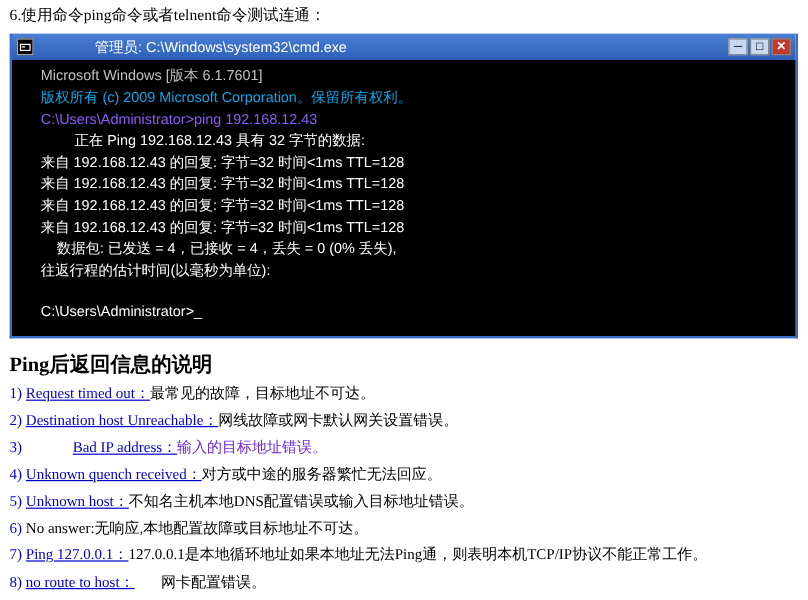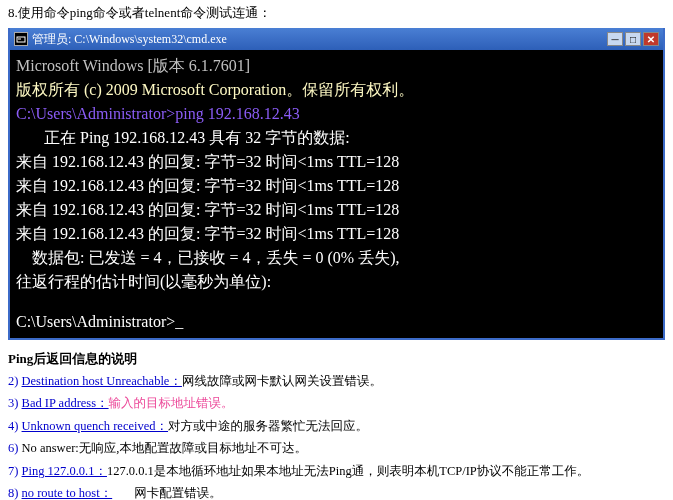--- a/index.html
+++ b/index.html
@@ -46,21 +46,22 @@
       background: #000;
       border: 1px solid #aaa;
       display: inline-flex;
       align-items: center;
       justify-content: center;
     }
 
     .cmd-title {
       color: #fff;
       font-size: 12px;
-      font-family: Liberation Serif, serif;
+      font-family: Liberation Sans, sans-serif;
+      margin-left: 47px;
     }
 
     .cmd-buttons {
       display: flex;
       gap: 2px;
     }
 
     .cmd-btn {
       width: 16px;
       height: 14px;
@@ -74,53 +75,53 @@
       font-weight: bold;
     }
 
     .cmd-btn-min { background: #c8d8f0; color: #000; }
     .cmd-btn-max { background: #c8d8f0; color: #000; }
     .cmd-btn-close { background: #c0392b; color: #fff; }
 
     .cmd-body {
       background: #000;
       color: #c0c0c0;
-      font-family: Liberation Serif, serif;
-      font-size: 16px;
-      padding: 4px 6px;
+      font-family: Liberation Sans, sans-serif;
+      font-size: 12px;
+      padding: 4px 24px;
       min-height: 230px;
       line-height: 1.5;
     }
 
     .cmd-line { white-space: pre; }
 
     
     .ping-info {
       padding: 4px 8px 2px 8px;
     }
 
     .ping-title {
-      font-size: 13px;
+      font-size: 17px;
       font-weight: bold;
       color: #000;
       margin-bottom: 4px;
     }
 
     .ping-item {
       margin: 3px 0;
       font-size: 12.5px;
       color: #000;
       line-height: 1.55;
     }
   </style>
 </head>
 <body>
 
 <div class="top-instruction">
-  <span>8.使用命令ping命令或者telnent命令测试连通：</span>
+  <span>6.使用命令ping命令或者telnent命令测试连通：</span>
 </div>
 
 <div class="cmd-window">
 
   <div class="cmd-titlebar">
     <div class="cmd-titlebar-left">
       <div class="cmd-icon">
         <svg width="10" height="10" viewBox="0 0 10 10">
           <rect x="1" y="3" width="8" height="5" fill="none" stroke="#fff" stroke-width="1"></rect>
           <line x1="2" y1="5" x2="5" y2="5" stroke="#fff" stroke-width="1"></line>
@@ -130,40 +131,42 @@
     </div>
     <div class="cmd-buttons">
       <div class="cmd-btn cmd-btn-min">─</div>
       <div class="cmd-btn cmd-btn-max">□</div>
       <div class="cmd-btn cmd-btn-close">✕</div>
     </div>
   </div>
 
   <div class="cmd-body" id="cmd-body">
   <div class="cmd-line" style="color: rgb(192, 192, 192);">Microsoft Windows [版本 6.1.7601]</div>
-      <div class="cmd-line" style="color: #fef9c3;">版权所有 (c) 2009 Microsoft Corporation。保留所有权利。</div>
+      <div class="cmd-line" style="color: #0ea5e9;">版权所有 (c) 2009 Microsoft Corporation。保留所有权利。</div>
       <div class="cmd-line" style="color: rgb(255, 255, 255);"></div>
       <div class="cmd-line" style="color: #8b5cf6;">C:\Users\Administrator&gt;ping 192.168.12.43</div>
       <div class="cmd-line" style="color: rgb(255, 255, 255);"></div>
       <div class="cmd-line" style="color: rgb(255, 255, 255); margin-left: 28px;">正在 Ping 192.168.12.43 具有 32 字节的数据:</div>
       <div class="cmd-line" style="color: rgb(255, 255, 255);">来自 192.168.12.43 的回复: 字节=32 时间&lt;1ms TTL=128</div>
       <div class="cmd-line" style="color: rgb(255, 255, 255);">来自 192.168.12.43 的回复: 字节=32 时间&lt;1ms TTL=128</div>
       <div class="cmd-line" style="color: rgb(255, 255, 255);">来自 192.168.12.43 的回复: 字节=32 时间&lt;1ms TTL=128</div>
       <div class="cmd-line" style="color: rgb(255, 255, 255);">来自 192.168.12.43 的回复: 字节=32 时间&lt;1ms TTL=128</div>
       <div class="cmd-line" style="color: rgb(255, 255, 255);"></div>
       <div class="cmd-line" style="color: rgb(255, 255, 255);">    数据包: 已发送 = 4，已接收 = 4，丢失 = 0 (0% 丢失),</div>
       <div class="cmd-line" style="color: rgb(255, 255, 255);">往返行程的估计时间(以毫秒为单位):</div>
       <div class="cmd-line" style="color: rgb(255, 255, 255);"></div>
       <div class="cmd-line" style="color: rgb(255, 255, 255); margin-top: 16px;">C:\Users\Administrator&gt;_</div>
     </div>
 </div>
 
 <div class="ping-info">
   <div class="ping-title">Ping后返回信息的说明</div>
   <div id="ping-items-container">
+      <div class="ping-item"><span style="color: rgb(0, 0, 204);">1) </span><span><span style="color: rgb(0, 0, 204); text-decoration: underline;">Request timed out：</span><span style="color: rgb(0, 0, 0);">最常见的故障，目标地址不可达。</span></span></div>
       <div class="ping-item"><span style="color: rgb(0, 0, 204);">2) </span><span><span style="color: rgb(0, 0, 204); text-decoration: underline; margin-top: 28px;">Destination host Unreachable：</span><span style="color: rgb(0, 0, 0);">网线故障或网卡默认网关设置错误。</span></span></div>
-      <div class="ping-item"><span style="color: rgb(0, 0, 204);">3) </span><span><span style="color: rgb(0, 0, 204); text-decoration: underline;">Bad IP address：</span><span style="color: #ec4899;">输入的目标地址错误。</span></span></div>
+      <div class="ping-item"><span style="color: rgb(0, 0, 204);">3) </span><span><span style="color: rgb(0, 0, 204); text-decoration: underline; margin-left: 39px;">Bad IP address：</span><span style="color: #6d28d9;">输入的目标地址错误。</span></span></div>
       <div class="ping-item"><span style="color: rgb(0, 0, 204);">4) </span><span><span style="color: rgb(0, 0, 204); text-decoration: underline;">Unknown quench received：</span><span style="color: rgb(0, 0, 0);">对方或中途的服务器繁忙无法回应。</span></span></div>
+      <div class="ping-item"><span style="color: rgb(0, 0, 204);">5) </span><span><span style="color: rgb(0, 0, 204); text-decoration: underline;">Unknown host：</span><span style="color: rgb(0, 0, 0);">不知名主机本地DNS配置错误或输入目标地址错误。</span></span></div>
       <div class="ping-item"><span style="color: rgb(0, 0, 204);">6) </span><span style="color: rgb(0, 0, 0);">No answer:无响应,本地配置故障或目标地址不可达。</span></div>
       <div class="ping-item"><span style="color: rgb(0, 0, 204);">7) </span><span><span style="color: rgb(0, 0, 204); text-decoration: underline;">Ping 127.0.0.1：</span><span style="color: rgb(0, 0, 0);">127.0.0.1是本地循环地址如果本地址无法Ping通，则表明本机TCP/IP协议不能正常工作。</span></span></div>
       <div class="ping-item"><span style="color: rgb(0, 0, 204);">8) </span><span><span style="color: rgb(0, 0, 204); text-decoration: underline;">no route to host：</span><span style="color: rgb(0, 0, 0); margin-left: 22px;">网卡配置错误。</span></span></div>
     </div>
 </div>
 
 </body></html>

